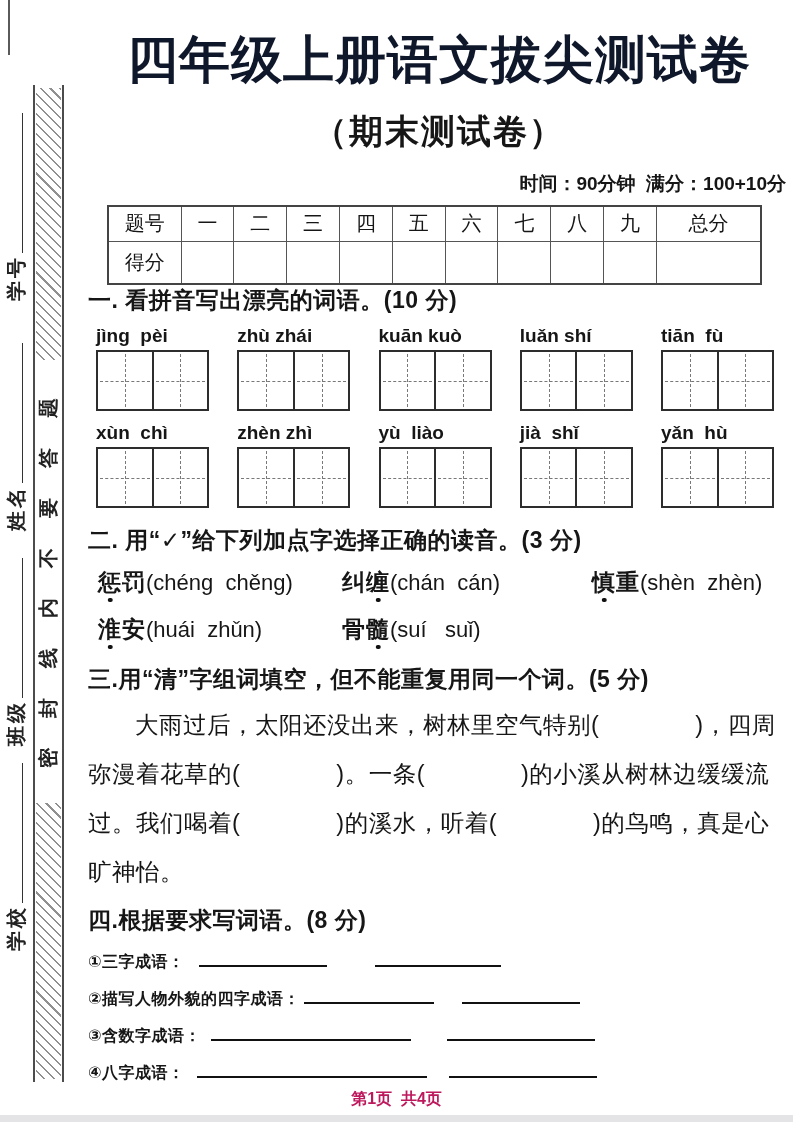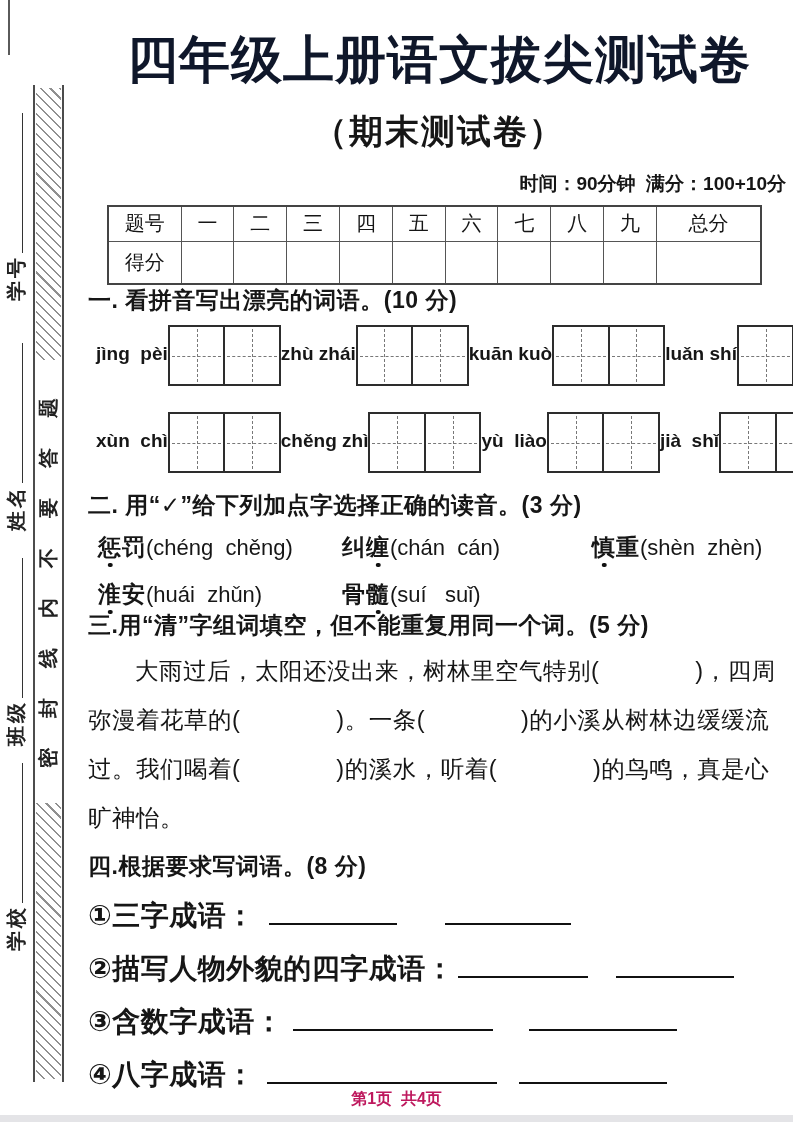--- a/index.html
+++ b/index.html
@@ -45,42 +45,42 @@
     font-size:20px; }
   table.score td { border:1.5px solid #555; text-align:center; height:35px;
     font-weight:500; }
   table.score tr.score-row td { height:43px; }
   table.score { border:2px solid #444; }
   table.score td.first { width:73px; }
 
   .sec-heading { font-size:23px; font-weight:800; letter-spacing:0.5px; }
 
   .pin-row { display:flex; justify-content:space-between; width:678px; margin:9px 0 0 8px; }
-  .pu { display:flex; flex-direction:row; align-items:center; }
+  .pu { display:flex; flex-direction:column; align-items:flex-start; }
   .py { font-size:19px; font-weight:600; white-space:pre; margin-bottom:3px; }
   .pbox { display:flex; width:113px; height:61px; border:2px solid #2d2d2d; }
   .pcell { flex:1; position:relative; }
   .pcell + .pcell { border-left:2px solid #2d2d2d; }
   .pcell::before { content:""; position:absolute; top:2px; bottom:2px; left:50%;
     border-left:1.5px dashed #787878; }
   .pcell::after  { content:""; position:absolute; left:2px; right:2px; top:50%;
     border-top:1.5px dashed #787878; }
 
   .s2grid { display:grid; grid-template-columns:244px 250px 1fr; row-gap:16px;
     margin:11px 0 0 10px; font-size:23px; }
   .word { font-weight:700; letter-spacing:1px; }
   .opts { font-size:22px; font-weight:400; white-space:pre; }
   .dotchar { position:relative; }
   .dotchar::after { content:""; position:absolute; left:50%; transform:translateX(-50%);
     bottom:-7px; width:4.5px; height:4.5px; border-radius:50%; background:#111; }
 
   .para { margin-top:6px; font-size:23.5px; font-weight:400; line-height:49px;
     text-indent:2em; letter-spacing:0.5px; }
 
-  .s4row { margin-top:15px; font-size:28px; font-weight:700; display:flex;
+  .s4row { margin-top:15px; font-size:16px; font-weight:700; display:flex;
     align-items:baseline; letter-spacing:0.5px; }
   .uline { display:inline-block; height:1em; border-bottom:2.5px solid #111; }
 
   .footer { position:absolute; left:0; right:0; bottom:12px; text-align:center;
     font-size:16px; font-weight:600; color:#be185d; white-space:pre; }
   .bottom-edge { position:absolute; left:0; right:0; bottom:0; height:7px; background:#e4e4e7; }
 </style>
 </head>
 <body>
 
@@ -178,30 +178,30 @@
     </div>
     <div class="pu">
       <div class="py">tiān  fù</div>
       <div class="pbox">
           <div class="pcell"></div>
           <div class="pcell"></div>
         </div>
     </div>
   </div>
 
-  <div class="pin-row" style="margin-top:26px;">
+  <div class="pin-row" style="margin-top:11px;">
     <div class="pu">
       <div class="py">xùn  chì</div>
       <div class="pbox">
           <div class="pcell"></div>
           <div class="pcell"></div>
         </div>
     </div>
     <div class="pu">
-      <div class="py">chěng zhì</div>
+      <div class="py">zhèn zhì</div>
       <div class="pbox">
           <div class="pcell"></div>
           <div class="pcell"></div>
         </div>
     </div>
     <div class="pu">
       <div class="py">yù  liào</div>
       <div class="pbox">
           <div class="pcell"></div>
           <div class="pcell"></div>
@@ -236,21 +236,21 @@
       <span class="word"><span></span><span class="dotchar">慎</span><span>重</span></span><span class="opts">(shèn  zhèn)</span>
     </div>
     <div>
       <span class="word"><span></span><span class="dotchar">淮</span><span>安</span></span><span class="opts">(huái  zhǔn)</span>
     </div>
     <div>
       <span class="word"><span>骨</span><span class="dotchar">髓</span><span></span></span><span class="opts">(suí   suǐ)</span>
     </div>
   </div>
 
-  <div class="sec-heading" style="">三.用“清”字组词填空，但不能重复用同一个词。(5 分)</div>
+  <div class="sec-heading" style="margin-top:19px;">三.用“清”字组词填空，但不能重复用同一个词。(5 分)</div>
   <div class="para">大雨过后，太阳还没出来，树林里空气特别(　　　　)，四周弥漫着花草的(　　　　)。一条(　　　　)的小溪从树林边缓缓流过。我们喝着(　　　　)的溪水，听着(　　　　)的鸟鸣，真是心旷神怡。</div>
 
   <div class="sec-heading" style="margin-top:8px;">四.根据要求写词语。(8 分)</div>
 
   <div class="s4row">
     <span>①三字成语：</span>
     <span class="uline" style="width:128px; margin-left:14px;"></span>
     <span class="uline" style="width:126px; margin-left:48px;"></span>
   </div>
   <div class="s4row">

